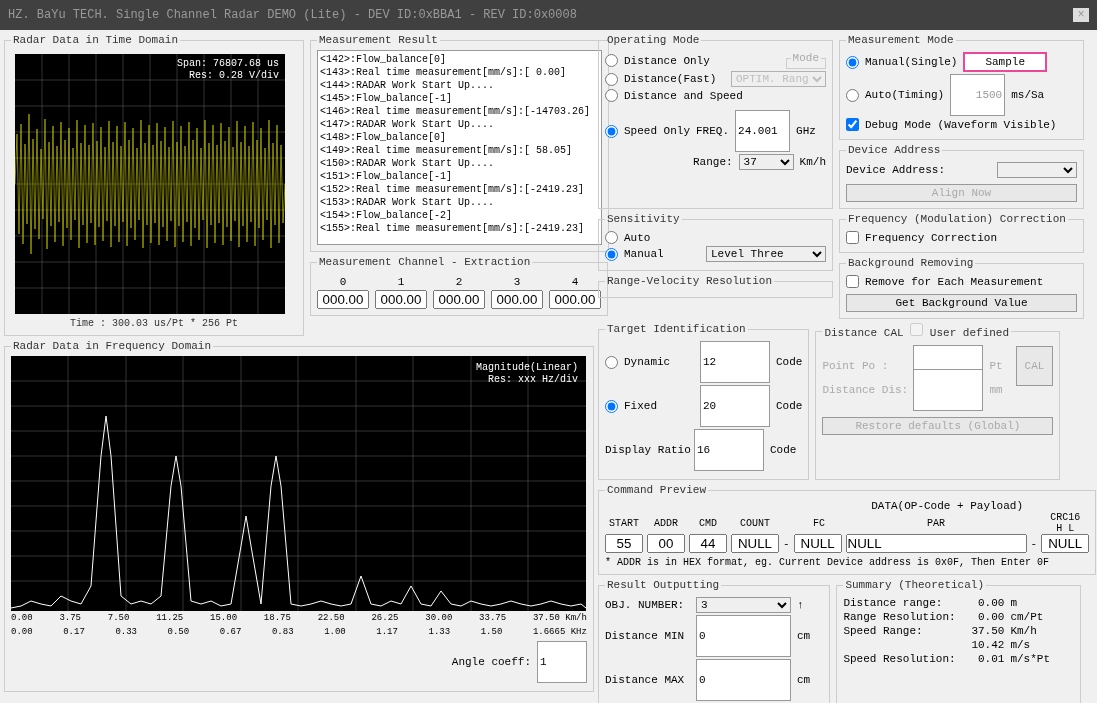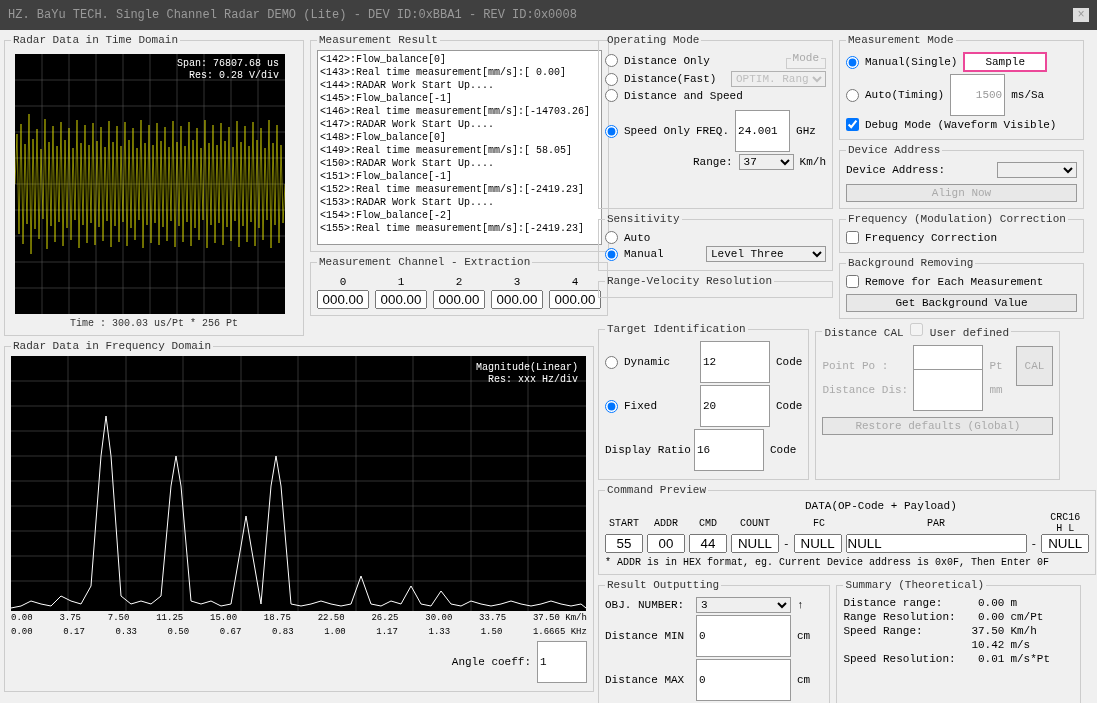--- a/index.html
+++ b/index.html
@@ -327,21 +327,21 @@
             <span style="width:85px">Distance Dis:</span>
             <input type="text" disabled="" style="width: 70px;">
             <span>mm</span>
           </div>
         <button class="btn-wide disabled" disabled="" style="margin-top:4px">Restore defaults (Global)</button>
       </fieldset>
     </div>
 
     <fieldset>
       <legend>Command Preview</legend>
-      <div style="text-align:left;margin-left:200px">DATA(OP-Code + Payload)</div>
+      <div style="text-align:center;margin-left:200px">DATA(OP-Code + Payload)</div>
       <div class="cmd-row" style="font-size:10px">
         <span style="width:38px;text-align:center">START</span>
         <span style="width:38px;text-align:center">ADDR</span>
         <span style="width:38px;text-align:center">CMD</span>
         <span style="width:48px;text-align:center">COUNT</span>
         <span style="width:8px"></span>
         <span style="width:48px;text-align:center">FC</span>
         <span style="flex:1;text-align:center">PAR</span>
         <span style="width:8px"></span>
         <span style="width:48px;text-align:center"><span>CRC16</span><br><span>H  L</span></span>

